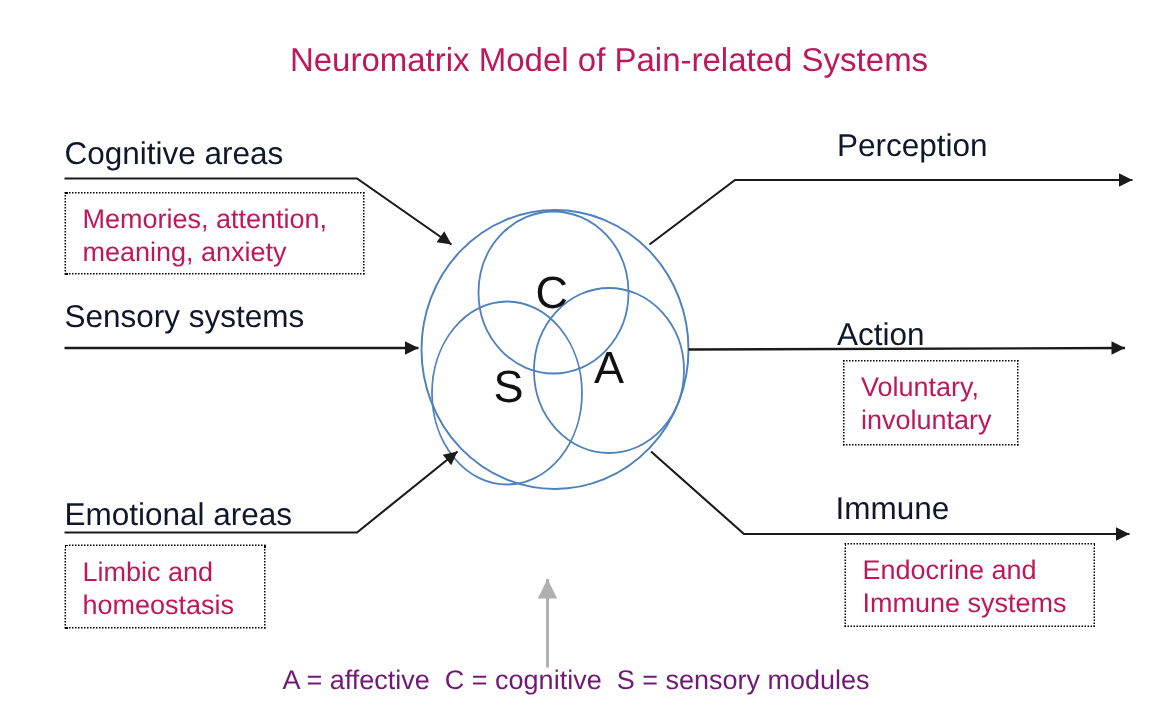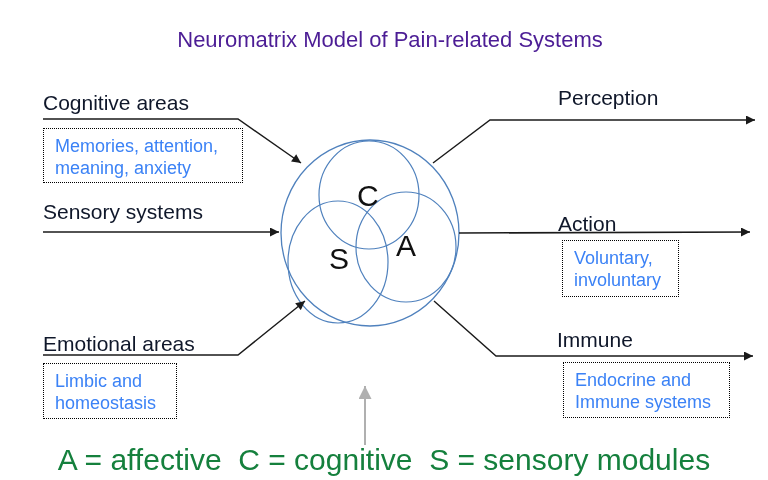--- a/index.html
+++ b/index.html
@@ -19,55 +19,55 @@
   #diagram-lines {
     position: absolute;
     left: 0; top: 0;
     width: 768px; height: 480px;
   }
   .title {
     position: absolute;
     top: 27px;
     left: 50%;
     transform: translateX(-50%);
-    margin-left: 6px;
+    margin-left: 22px;
     font-size: 22px;
     white-space: nowrap;
-    color: #4c1d95;
+    color: #be185d;
   }
   .heading {
     position: absolute;
     font-size: 21px;
     color: #0f172a;
     white-space: nowrap;
   }
   .dotted-box {
     position: absolute;
     border: 1px dotted #000000;
     box-sizing: border-box;
     padding: 6px 6px 4px 11px;
     font-size: 18px;
     line-height: 22px;
     white-space: pre-line;
-    color: #3b82f6;
+    color: #be185d;
   }
   .module-letter {
     position: absolute;
     font-size: 30px;
     line-height: 1;
     color: #111111;
   }
   .legend {
     position: absolute;
     top: 443px;
     left: 50%;
     transform: translateX(-50%);
-    font-size: 30px;
+    font-size: 18px;
     white-space: pre;
-    color: #15803d;
+    color: #701a75;
   }
   
   #h-cognitive { left: 43px;  top: 91px;  }
   #h-sensory   { left: 43px;  top: 200px; }
   #h-emotional { left: 43px;  top: 332px; }
   #h-perception{ left: 558px; top: 86px;  }
   #h-action    { left: 558px; top: 212px; }
   #h-stress    { left: 557px; top: 328px; }
   
   #b-cognitive { left: 43px;  top: 128px; width: 200px; height: 55px; }

